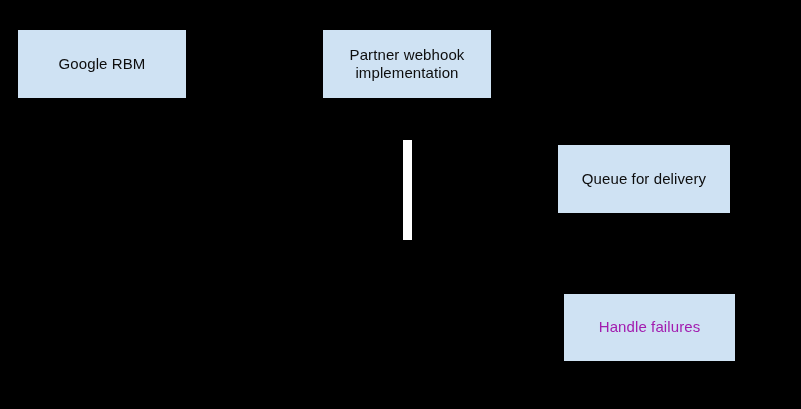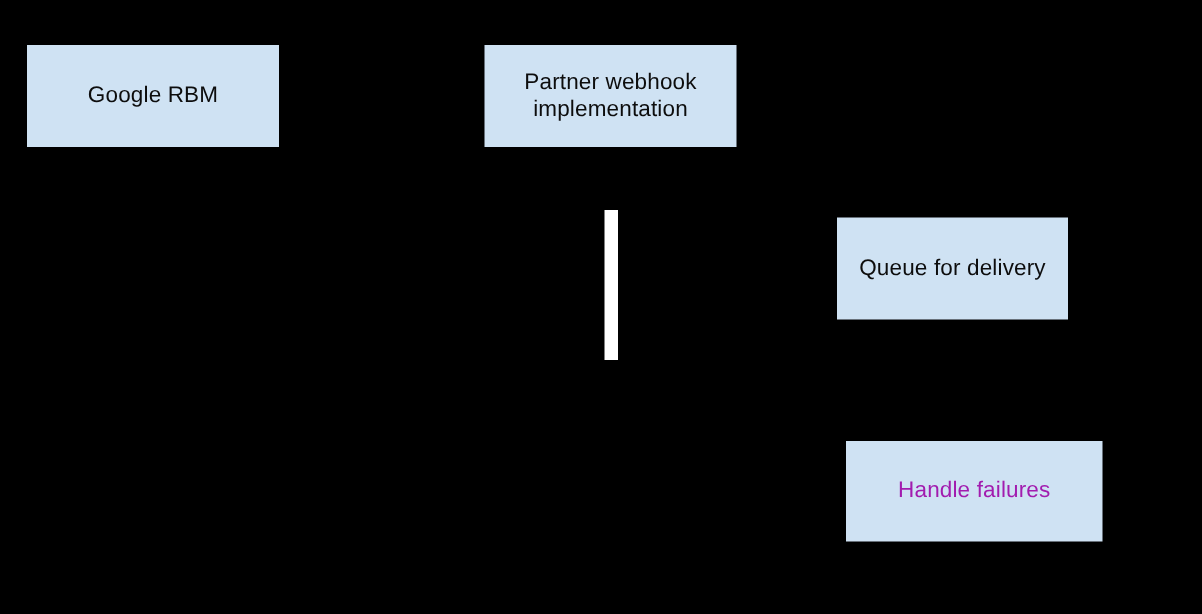--- a/index.html
+++ b/index.html
@@ -51,21 +51,21 @@
 
   <div class="node" style="left: 18px; top: 30px; width: 168px; height: 68px; background: rgb(207, 226, 243); color: rgb(13, 13, 13);">
     <span class="node-label">Google RBM</span>
   </div>
 
   <div class="node" style="left: 323px; top: 30px; width: 168px; height: 68px; background: rgb(207, 226, 243); color: rgb(13, 13, 13); justify-content: flex-end;">
     <span class="node-label">Partner webhook
 implementation</span>
   </div>
 
-  <div class="node" style="left: 558px; top: 145px; width: 154px; height: 68px; background: rgb(207, 226, 243); color: rgb(13, 13, 13);">
+  <div class="node" style="left: 558px; top: 145px; width: 172px; height: 68px; background: rgb(207, 226, 243); color: rgb(13, 13, 13);">
     <span class="node-label">Queue for delivery</span>
   </div>
 
   <div class="node" style="left: 564px; top: 294px; width: 171px; height: 67px; background: rgb(207, 226, 243); color: #a21caf;">
     <span class="node-label">Handle failures</span>
   </div>
 
   <div class="marker" style="left: 403px; top: 140px; width: 9px; height: 100px; background: rgb(255, 255, 255);"></div>
 
 </div>

